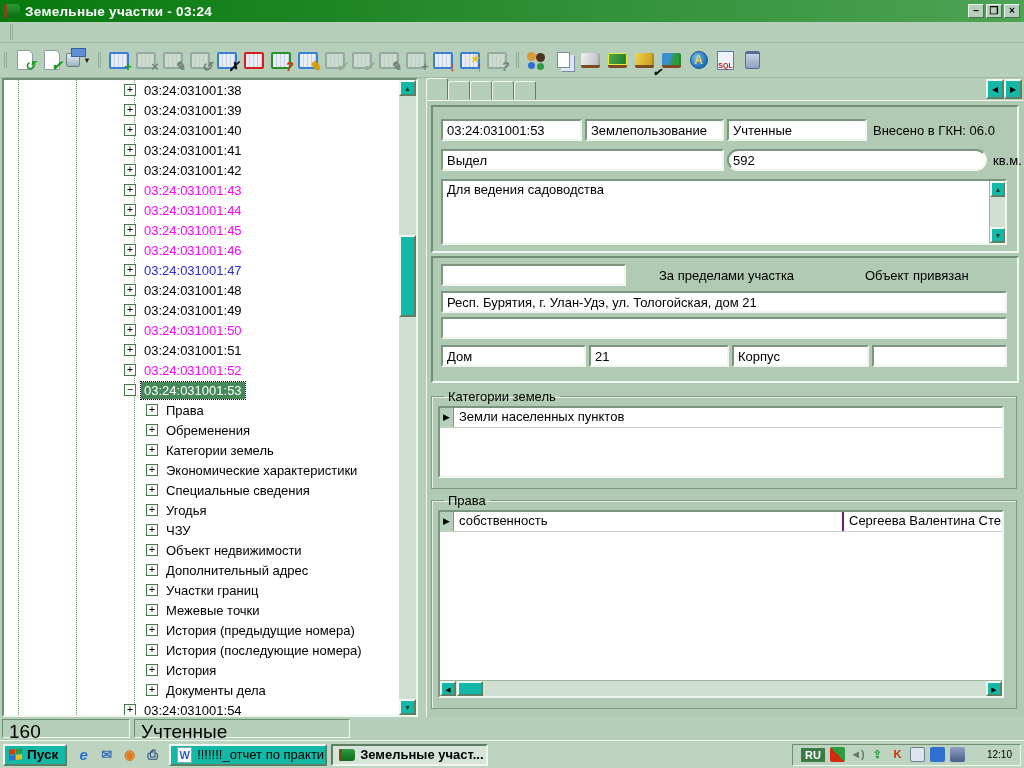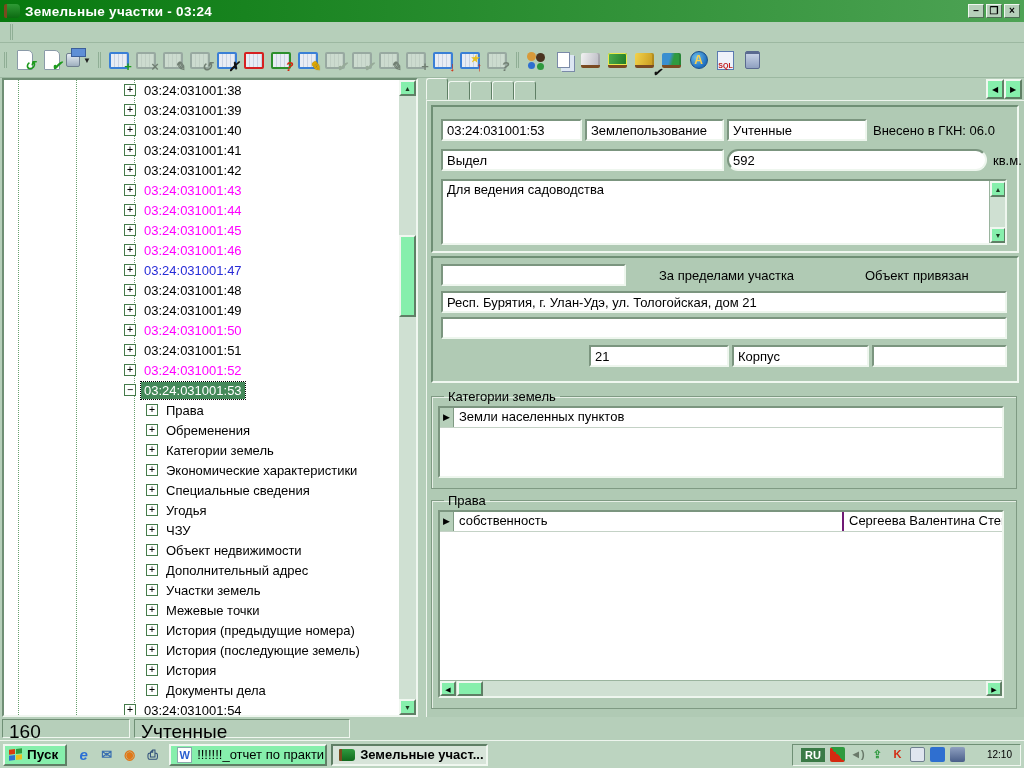--- a/index.html
+++ b/index.html
@@ -1,20 +1,20 @@
 <!DOCTYPE html>
 <html><head>
 <meta charset="utf-8">
 <style>
   * { margin:0; padding:0; box-sizing:border-box; }
   html,body { width:1024px; height:768px; overflow:hidden; }
   body { font-family:"Liberation Sans", sans-serif; font-size:13px; background:#b6cfba; position:relative; }
 
   
-  .raised  { border:2px solid; border-color:#f0f7f0 #5f7f65 #5f7f65 #f0f7f0; background:#86efac; }
+  .raised  { border:2px solid; border-color:#f0f7f0 #5f7f65 #5f7f65 #f0f7f0; background:#14b8a6; }
   .field   { border:2px solid; border-color:#7b957f #eef6ee #eef6ee #7b957f; background:#fff; font-size:13px; padding:1px 4px; font-family:"Liberation Sans",sans-serif; color:#000; }
   input.field { height:22px; }
 
   
   .window { position:absolute; inset:0 0 28px 0; background:#b6cfba; }
   .titlebar { position:absolute; top:0; left:0; right:0; height:22px;
     background:linear-gradient(90deg,#07790e,#4ea355); display:flex; align-items:center; padding:0 4px; color:#fff;justify-content:flex-end; }
   .title-ic { width:16px; height:14px; background:linear-gradient(#2f9a35,#0c6b12); border-radius:2px 4px 4px 2px; border-left:3px solid #7a4a1e; margin-right:5px; }
   .title-txt { font-weight:bold; font-size:13.5px; letter-spacing:.3px; }
   .winbtns { margin-left:auto; display:flex; gap:2px; }
@@ -384,33 +384,33 @@
           <div class="trow lvl1" style="color: rgb(0, 0, 0);">
             <span class="texp">+</span>
             <span class="tlbl">Объект недвижимости</span>
           </div>
           <div class="trow lvl1" style="color: rgb(0, 0, 0);">
             <span class="texp">+</span>
             <span class="tlbl">Дополнительный адрес</span>
           </div>
           <div class="trow lvl1" style="color: rgb(0, 0, 0);">
             <span class="texp">+</span>
-            <span class="tlbl">Участки земель</span>
+            <span class="tlbl">Участки границ</span>
           </div>
           <div class="trow lvl1" style="color: rgb(0, 0, 0);">
             <span class="texp">+</span>
             <span class="tlbl">Межевые точки</span>
           </div>
           <div class="trow lvl1" style="color: rgb(0, 0, 0);">
             <span class="texp">+</span>
             <span class="tlbl">История (предыдущие номера)</span>
           </div>
           <div class="trow lvl1" style="color: rgb(0, 0, 0);">
             <span class="texp">+</span>
-            <span class="tlbl">История (последующие земель)</span>
+            <span class="tlbl">История (последующие номера)</span>
           </div>
           <div class="trow lvl1" style="color: rgb(0, 0, 0);">
             <span class="texp">+</span>
             <span class="tlbl">История</span>
           </div>
           <div class="trow lvl1" style="color: rgb(0, 0, 0);">
             <span class="texp">+</span>
             <span class="tlbl">Документы дела</span>
           </div>
           <div class="trow lvl0" style="color: rgb(0, 0, 0);">
@@ -459,20 +459,21 @@
             </span>
           </div>
         </div>
 
         <div class="panel" style="left:4px;top:155px;width:588px;height:127px">
           <input class="field" style="position: absolute; left: 8px; top: 6px; width: 185px;" value="">
           <span class="lab" style="left:226px;top:10px">За пределами участка</span>
           <span class="lab" style="left:432px;top:10px">Объект привязан</span>
           <input class="field" style="position: absolute; left: 8px; top: 33px; width: 566px;" value="Респ. Бурятия, г. Улан-Удэ, ул. Тологойская, дом 21">
           <input class="field" style="position: absolute; left: 8px; top: 59px; width: 566px;" value="">
+          <input class="field" style="position: absolute; left: 8px; top: 87px; width: 145px;" value="Дом">
           <input class="field" style="position: absolute; left: 156px; top: 87px; width: 140px;" value="21">
           <input class="field" style="position: absolute; left: 299px; top: 87px; width: 137px;" value="Корпус">
           <input class="field" style="position: absolute; left: 439px; top: 87px; width: 135px;" value="">
         </div>
 
         <fieldset class="grp" style="left:4px;top:288px;width:586px;height:100px">
           <legend>Категории земель</legend>
           <div class="grid" style="width:566px;height:72px">
             <div class="grow">
               <span class="gmark i-mark"></span>

